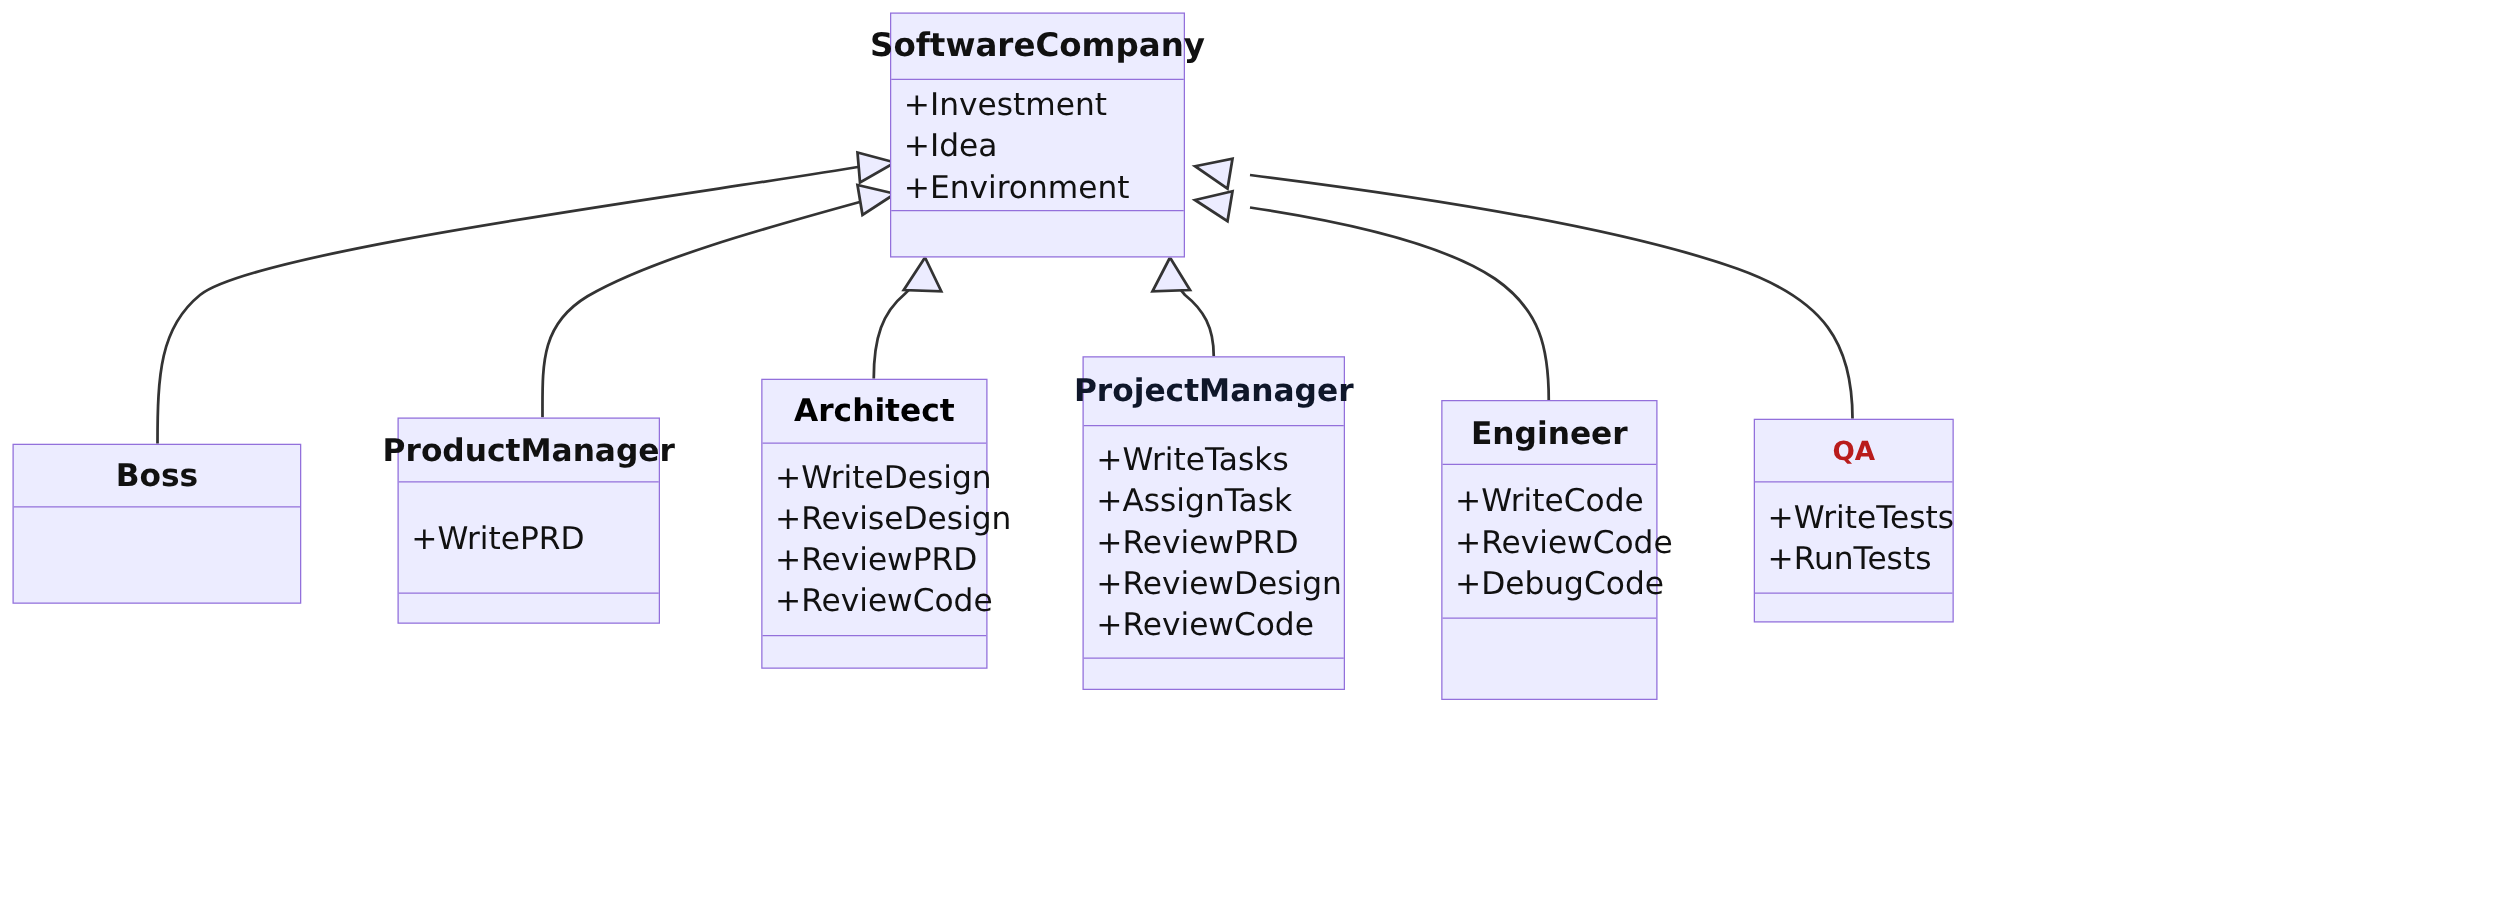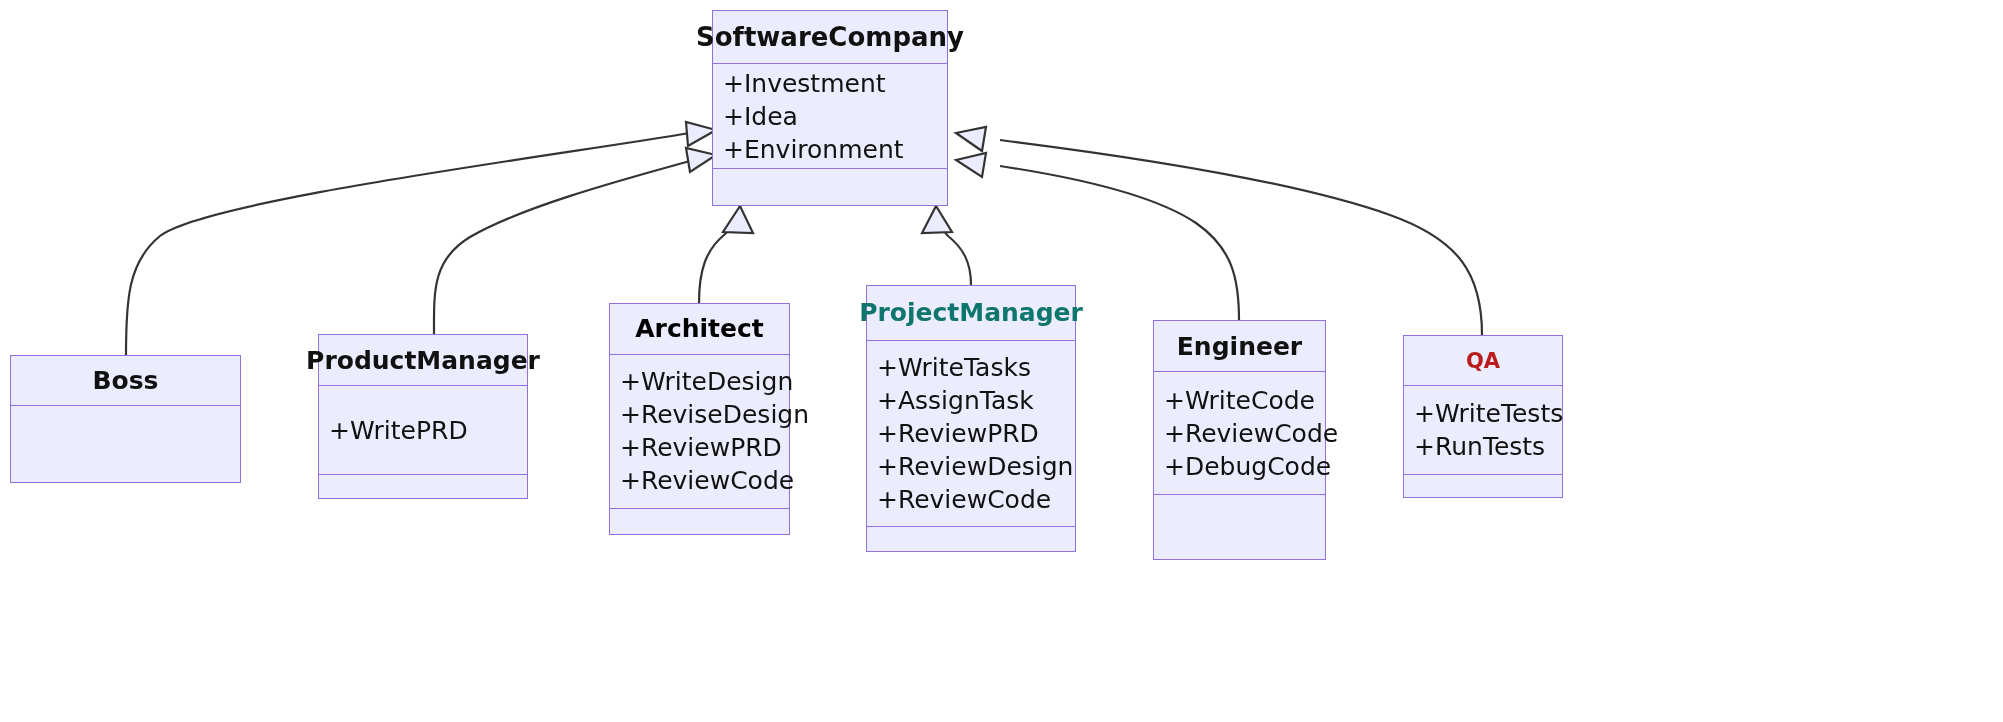--- a/index.html
+++ b/index.html
@@ -124,21 +124,21 @@
         <div class="class-title" style="height: 51px; font-size: 25px; border-bottom-color: rgb(147, 112, 219); color: #000000;">Architect</div>
         <div class="class-attrs" style="height: 156px; border-bottom-color: rgb(147, 112, 219);">
           <div class="attr-row" style="font-size: 25px; padding-left: 10px; padding-top: 4px; padding-bottom: 4px; color: rgb(17, 17, 17);">+WriteDesign</div>
           <div class="attr-row" style="font-size: 25px; padding-left: 10px; padding-top: 4px; padding-bottom: 4px; color: rgb(17, 17, 17);">+ReviseDesign</div>
           <div class="attr-row" style="font-size: 25px; padding-left: 10px; padding-top: 4px; padding-bottom: 4px; color: rgb(17, 17, 17);">+ReviewPRD</div>
           <div class="attr-row" style="font-size: 25px; padding-left: 10px; padding-top: 4px; padding-bottom: 4px; color: rgb(17, 17, 17);">+ReviewCode</div>
         </div>
         <div class="class-methods" style="height: 25px;"></div>
       </div>
       <div class="uml-class" style="left: 866px; top: 285px; width: 210px; height: 267px; background: rgb(236, 236, 255); border-color: rgb(147, 112, 219);">
-        <div class="class-title" style="height: 56px; font-size: 25px; border-bottom-color: rgb(147, 112, 219); color: #0f766e;">ProjectManager</div>
+        <div class="class-title" style="height: 56px; font-size: 25px; border-bottom-color: rgb(147, 112, 219); color: #0f172a;">ProjectManager</div>
         <div class="class-attrs" style="height: 190px; border-bottom-color: rgb(147, 112, 219);">
           <div class="attr-row" style="font-size: 25px; padding-left: 10px; padding-top: 4px; padding-bottom: 4px; color: rgb(17, 17, 17);">+WriteTasks</div>
           <div class="attr-row" style="font-size: 25px; padding-left: 10px; padding-top: 4px; padding-bottom: 4px; color: rgb(17, 17, 17);">+AssignTask</div>
           <div class="attr-row" style="font-size: 25px; padding-left: 10px; padding-top: 4px; padding-bottom: 4px; color: rgb(17, 17, 17);">+ReviewPRD</div>
           <div class="attr-row" style="font-size: 25px; padding-left: 10px; padding-top: 4px; padding-bottom: 4px; color: rgb(17, 17, 17);">+ReviewDesign</div>
           <div class="attr-row" style="font-size: 25px; padding-left: 10px; padding-top: 4px; padding-bottom: 4px; color: rgb(17, 17, 17);">+ReviewCode</div>
         </div>
         <div class="class-methods" style="height: 25px;"></div>
       </div>
       <div class="uml-class" style="left: 1153px; top: 320px; width: 173px; height: 240px; background: rgb(236, 236, 255); border-color: rgb(147, 112, 219);">

